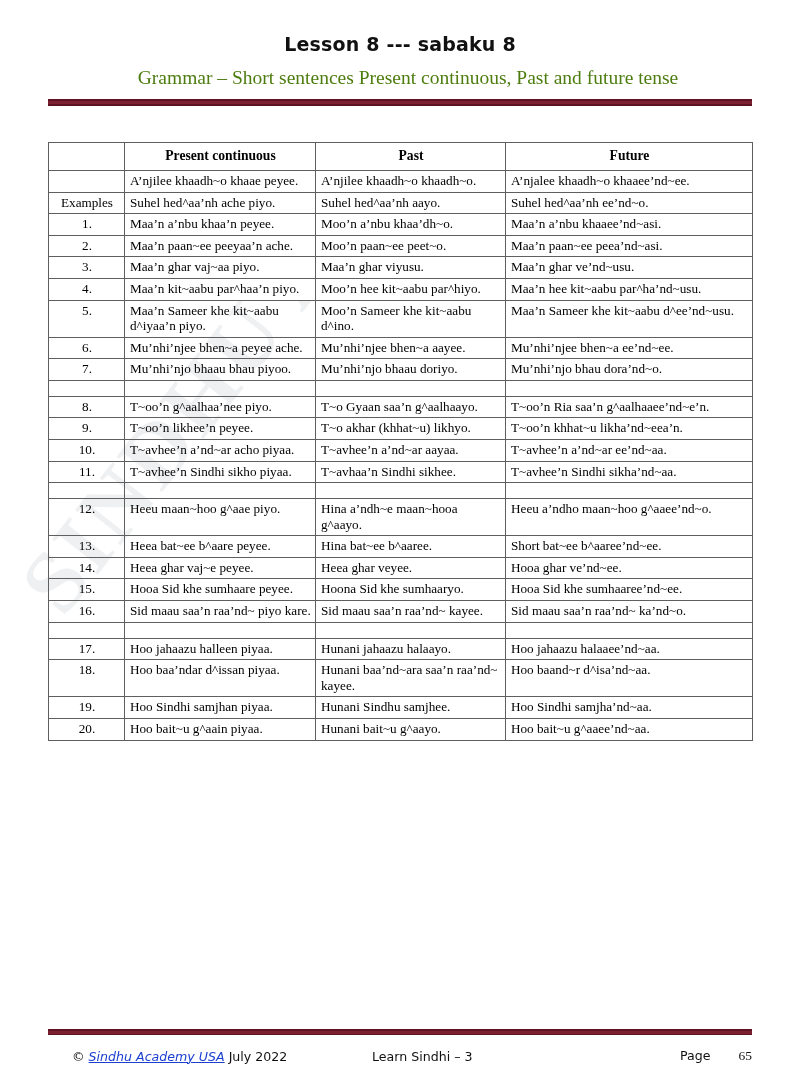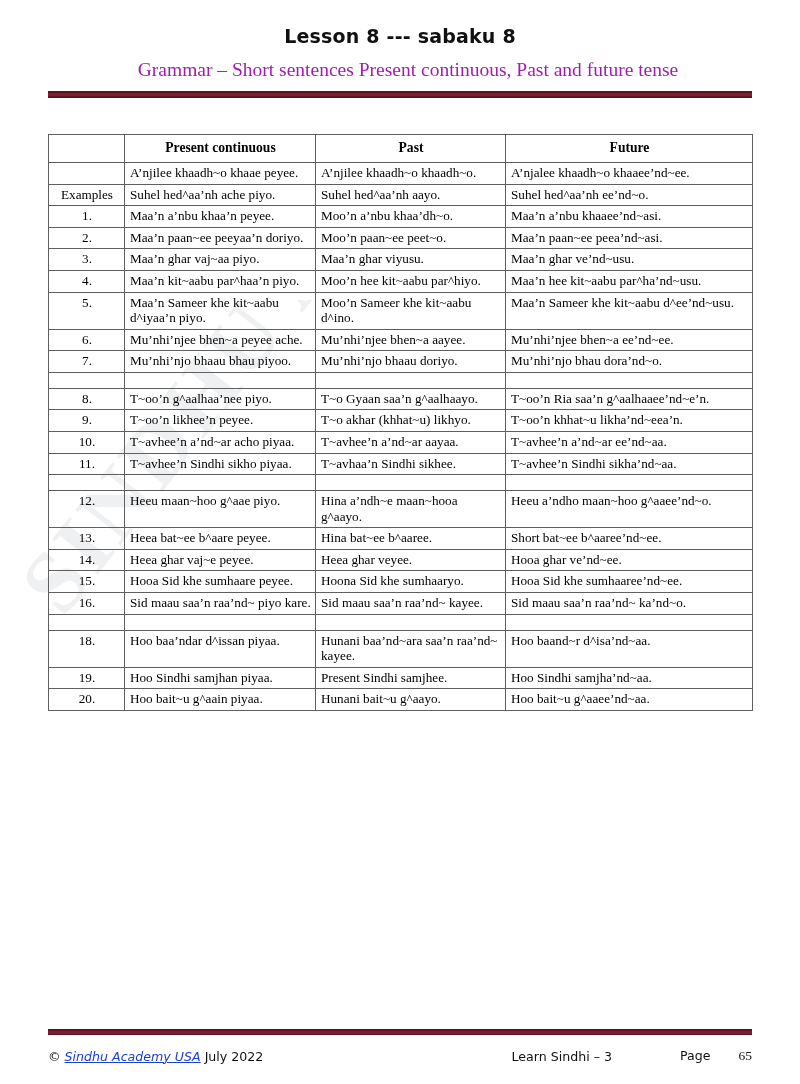--- a/index.html
+++ b/index.html
@@ -41,35 +41,35 @@
     font-weight: bold;
     letter-spacing: 4px;
     color: #eef0f2;
     white-space: nowrap;
   }
 
   
   .header {
     position: relative;
     z-index: 2;
-    padding-top: 24px;
+    padding-top: 32px;
     text-align: center;
   }
   .title-main {
     font-family: "DejaVu Sans", "Liberation Sans", sans-serif;
     font-size: 19px;
     font-weight: 600;
     color: #111;
     letter-spacing: 0.2px;
     line-height: 1.3;
   }
   .title-sub {
     font-family: "Liberation Serif", "DejaVu Serif", serif;
     font-size: 19.5px;
-    color: #a21caf;
+    color: #4d7c0f;
     margin-top: 8px;
     line-height: 1.3;
     margin-left: 16px;
   }
 
   .rule-top {
     position: relative;
     z-index: 2;
     margin: 9px 48px 0 48px;
     height: 7px;
@@ -145,22 +145,22 @@
     right: 48px;
     top: 1044px;
     height: 24px;
     z-index: 2;
     display: flex;
     align-items: center;
     font-family: "DejaVu Sans", "Liberation Sans", sans-serif;
     font-size: 12.6px;
     color: #111;
   }
-  .footer-left { flex: 0 0 auto; width: 300px; text-align: left; white-space: nowrap; }
-  .footer-center { flex: 1 1 auto; text-align: right; white-space: nowrap; }
+  .footer-left { flex: 0 0 auto; width: 300px; text-align: left; white-space: nowrap; margin-left: 24px; }
+  .footer-center { flex: 1 1 auto; text-align: left; white-space: nowrap; }
   .footer-right { flex: 0 0 auto; width: 140px; text-align: right; white-space: nowrap; }
   .link {
     color: #1a3fd1;
     text-decoration: underline;
     font-style: italic;
   }
   .footer-right .pg-num { font-family: "Liberation Serif", "DejaVu Serif", serif; font-size: 13.5px; margin-left: 24px; }
 </style>
 </head>
 <body>
@@ -208,21 +208,21 @@
             <td>Suhel hed^aa’nh ee’nd~o.</td>
           </tr>
           <tr>
             <td class="num">1.</td>
             <td>Maa’n a’nbu khaa’n peyee.</td>
             <td>Moo’n a’nbu  khaa’dh~o.</td>
             <td>Maa’n a’nbu khaaee’nd~asi.</td>
           </tr>
           <tr>
             <td class="num">2.</td>
-            <td>Maa’n paan~ee peeyaa’n doriyo.</td>
+            <td>Maa’n paan~ee peeyaa’n ache.</td>
             <td>Moo’n  paan~ee  peet~o.</td>
             <td>Maa’n paan~ee peea’nd~asi.</td>
           </tr>
           <tr>
             <td class="num">3.</td>
             <td>Maa’n ghar vaj~aa piyo.</td>
             <td>Maa’n ghar viyusu.</td>
             <td>Maa’n ghar ve’nd~usu.</td>
           </tr>
           <tr>
@@ -315,29 +315,35 @@
             <td>Sid maau saa’n raa’nd~ kayee.</td>
             <td>Sid maau saa’n raa’nd~ ka’nd~o.</td>
           </tr>
           <tr class="spacer">
             <td></td>
             <td></td>
             <td></td>
             <td></td>
           </tr>
           <tr>
+            <td class="num">17.</td>
+            <td>Hoo jahaazu halleen piyaa.</td>
+            <td>Hunani jahaazu halaayo.</td>
+            <td>Hoo jahaazu halaaee’nd~aa.</td>
+          </tr>
+          <tr>
             <td class="num">18.</td>
             <td>Hoo baa’ndar d^issan piyaa.</td>
             <td>Hunani  baa’nd~ara  saa’n raa’nd~ kayee.</td>
             <td>Hoo baand~r d^isa’nd~aa.</td>
           </tr>
           <tr>
             <td class="num">19.</td>
             <td>Hoo Sindhi samjhan piyaa.</td>
-            <td>Present Sindhi  samjhee.</td>
+            <td>Hunani Sindhu  samjhee.</td>
             <td>Hoo Sindhi samjha’nd~aa.</td>
           </tr>
           <tr>
             <td class="num">20.</td>
             <td>Hoo bait~u g^aain piyaa.</td>
             <td>Hunani  bait~u  g^aayo.</td>
             <td>Hoo bait~u g^aaee’nd~aa.</td>
           </tr>
         </tbody>
     </table>

